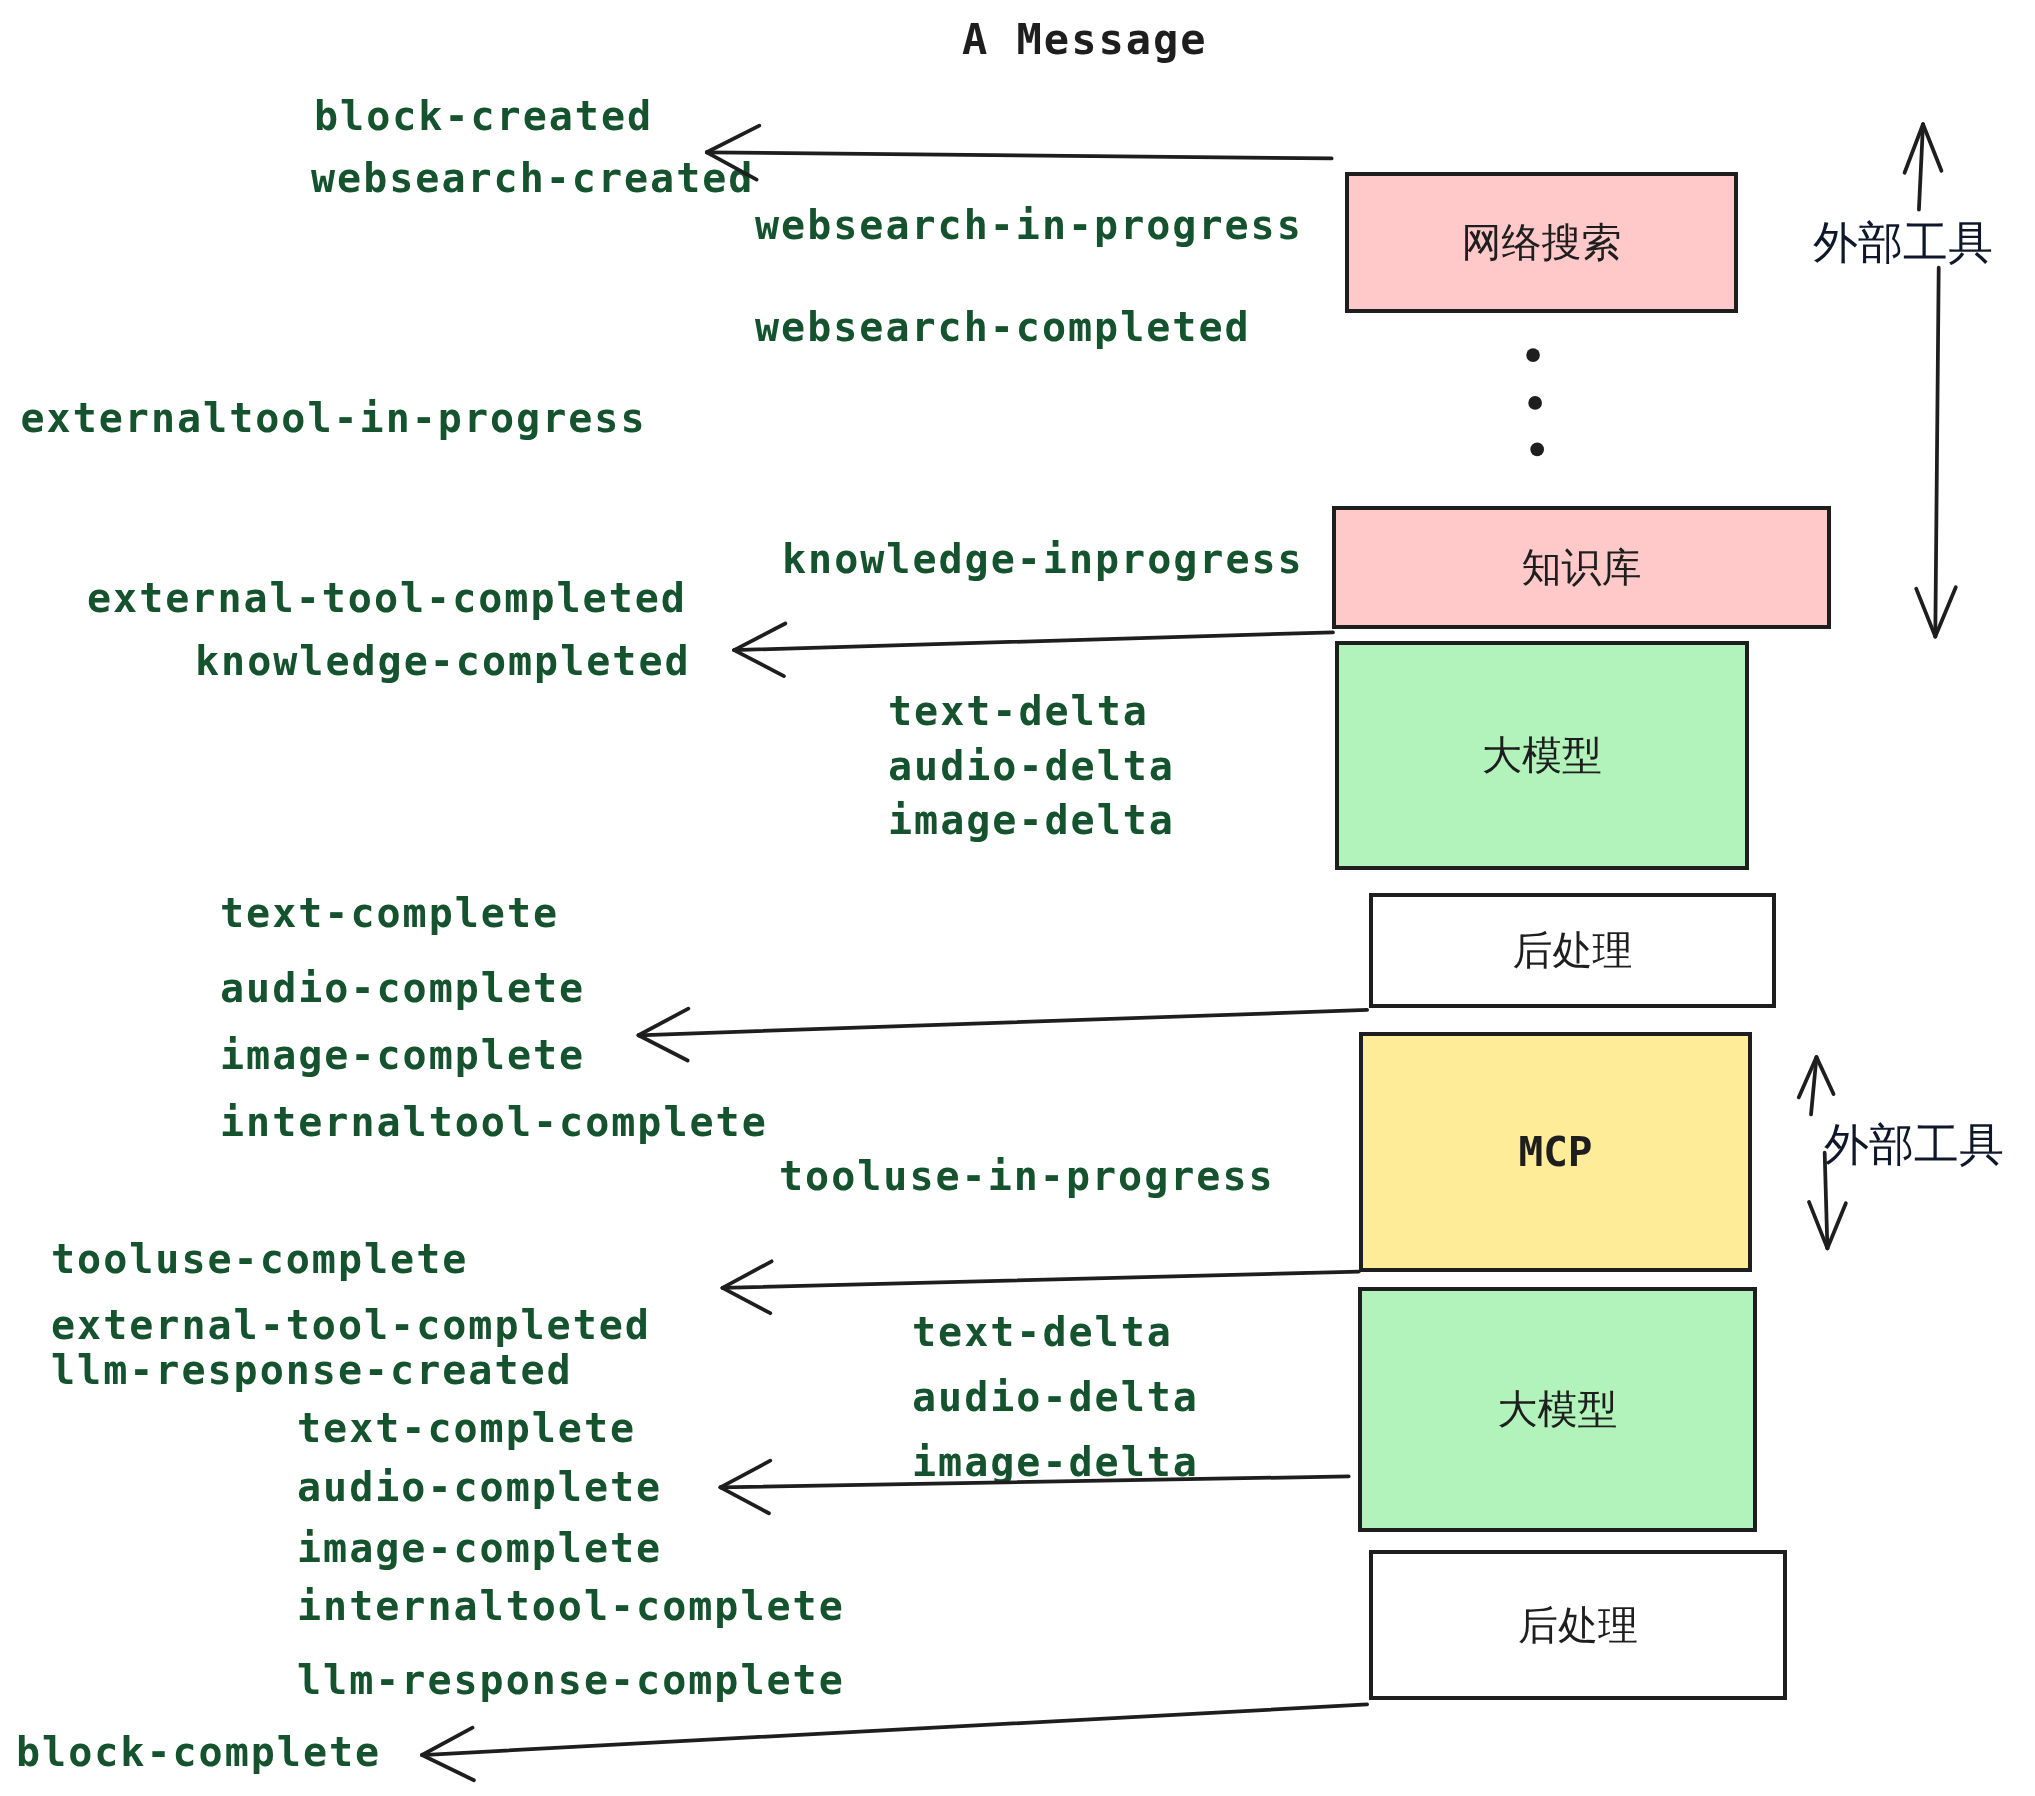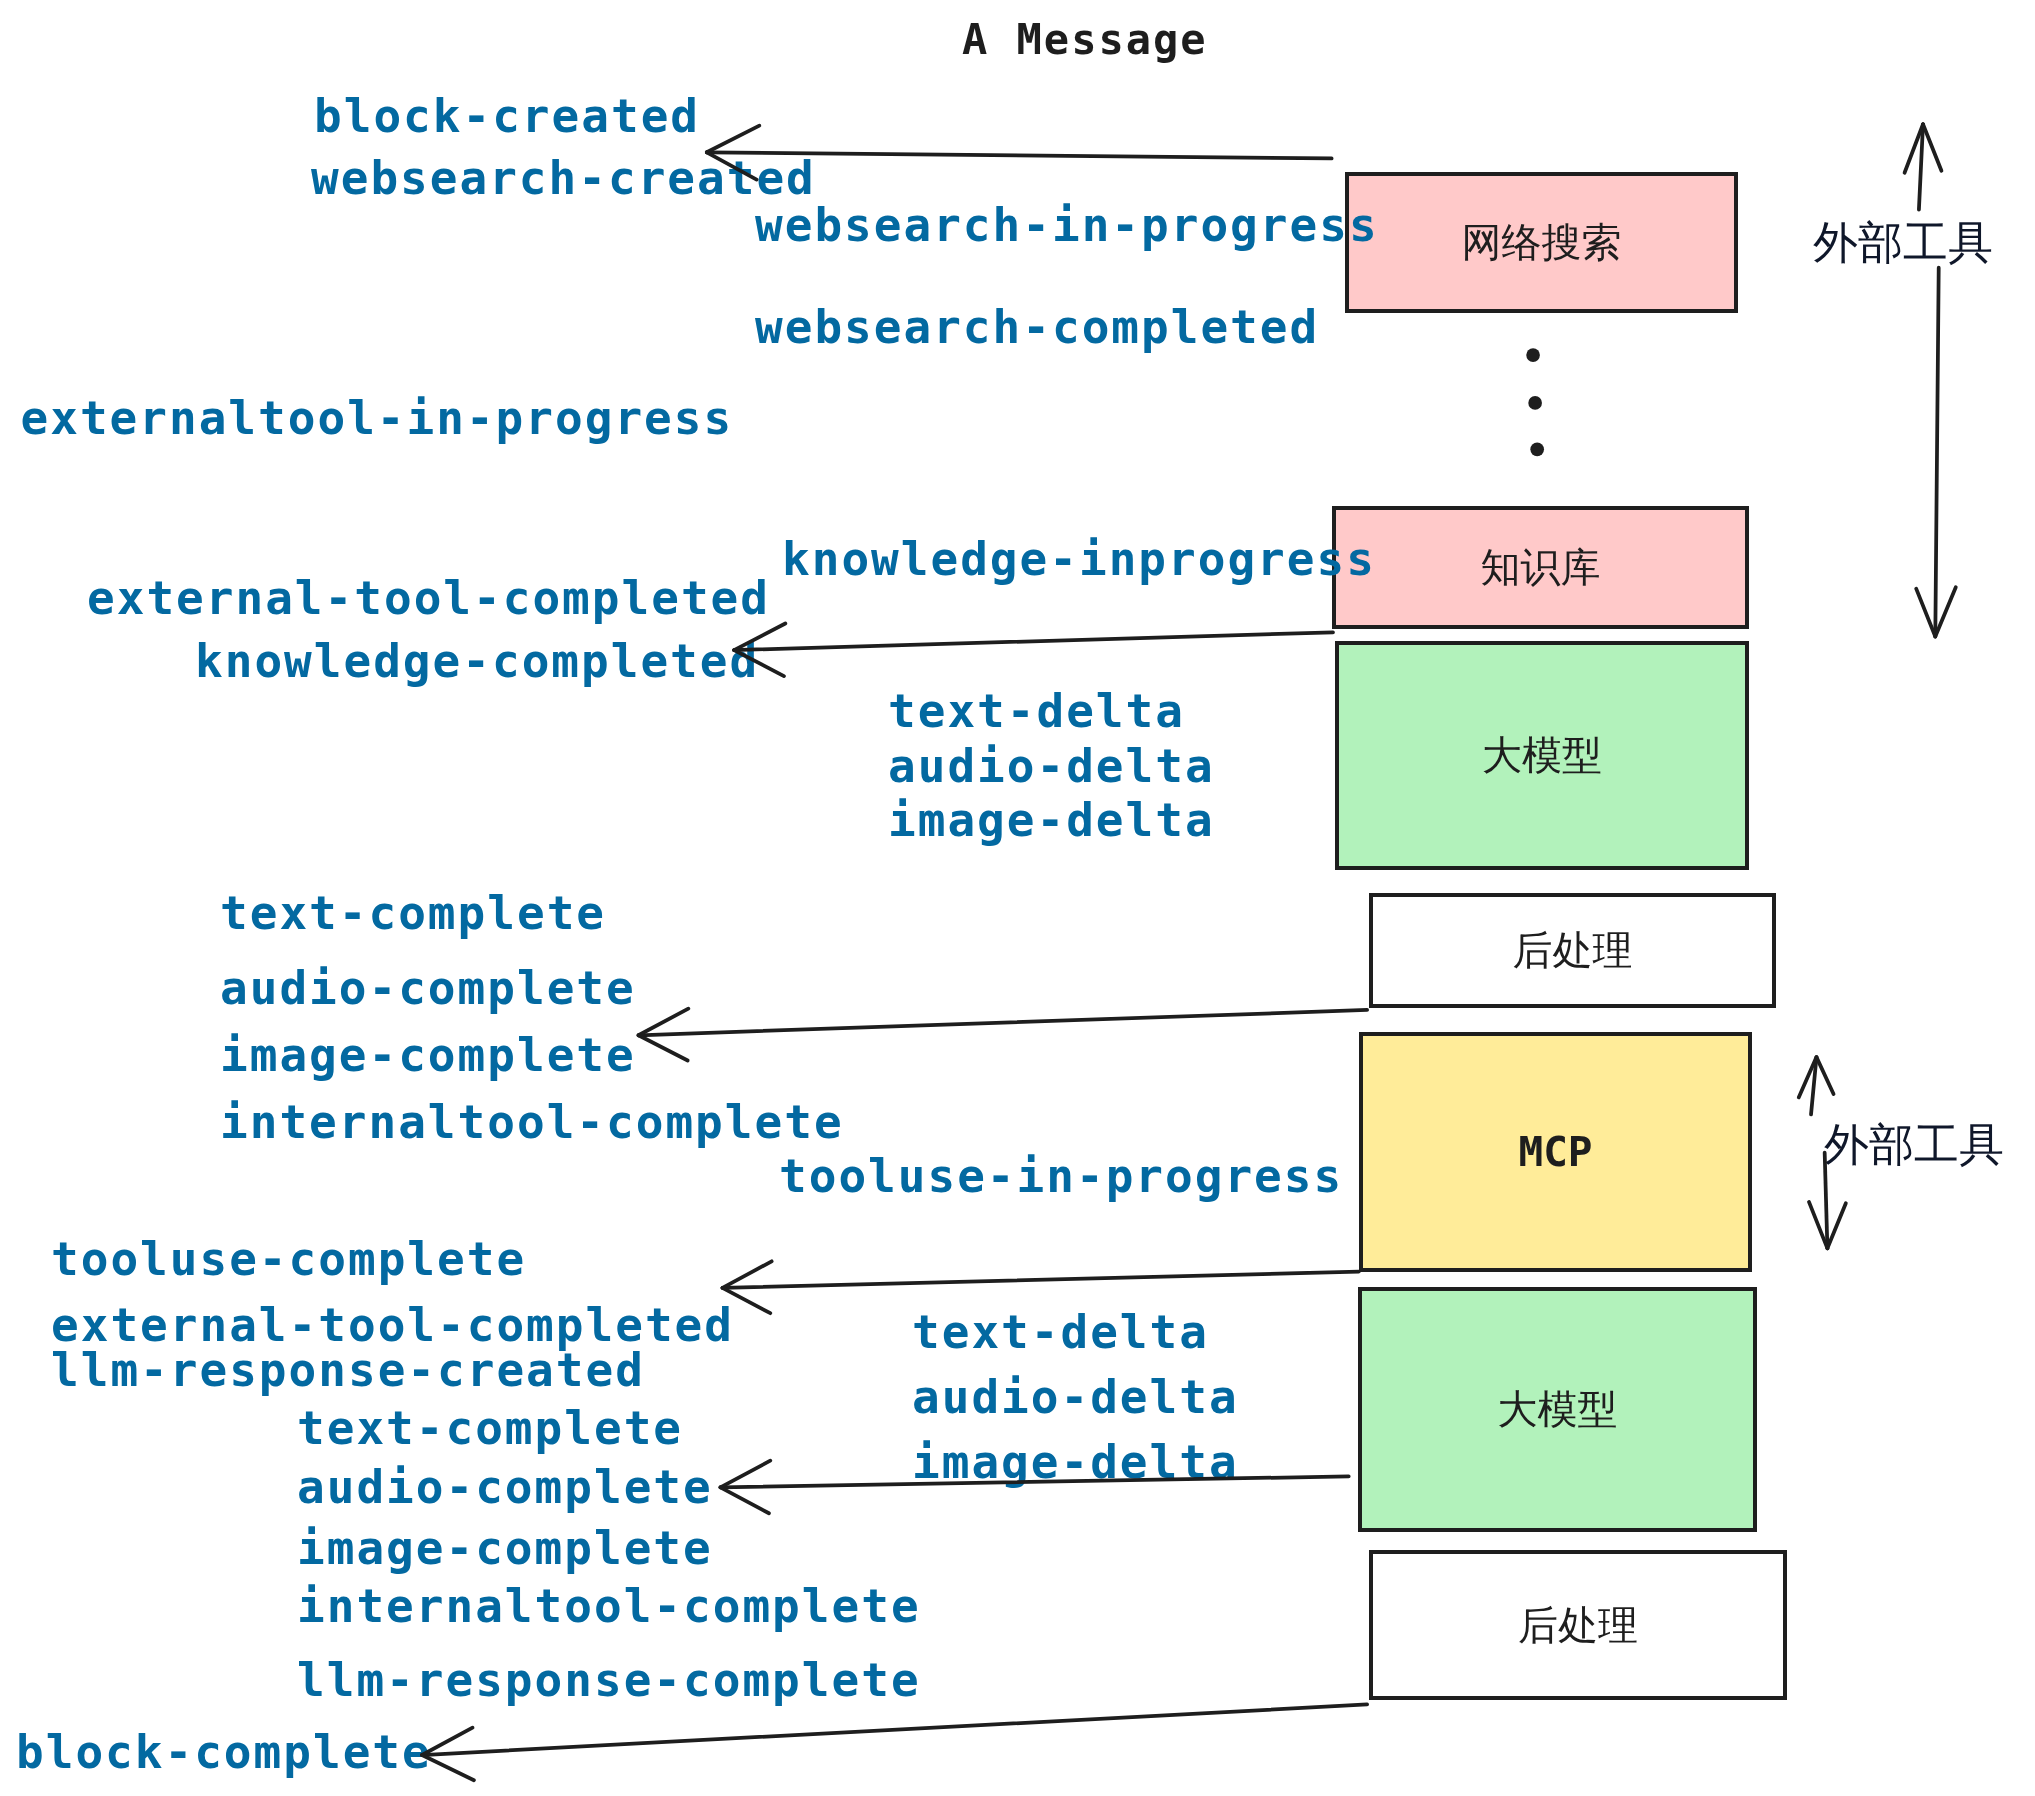--- a/index.html
+++ b/index.html
@@ -6,26 +6,26 @@
   #canvas {
     position:relative;
     width:2035px; height:1796px;
     background:#ffffff;
     overflow:hidden;
     font-family:"DejaVu Sans Mono","Liberation Mono",monospace;
     color:#1e1e1e;
   }
   .ev {
     position:absolute;
-    font-size:46px;
+    font-size:40px;
     font-weight:bold;
     letter-spacing:2px;
     line-height:48px;
     white-space:nowrap;
-    color:#0369a1;
+    color:#14532d;
   }
   .title {
     position:absolute;
     font-size:42px;
     font-weight:bold;
     letter-spacing:2px;
     white-space:nowrap;
   }
   .box {
     position:absolute;
@@ -49,21 +49,21 @@
   svg.overlay circle { fill:#1e1e1e; stroke:none; }
 </style>
 </head>
 <body>
 
 <div id="canvas">
 
   <div class="title" style="left:962px; top:15px;">A Message</div>
 
   <div class="box" style="left:1345px; top:172px;  width:393px; height:141px; background:#FFC9C9;">网络搜索</div>
-  <div class="box" style="left:1332px; top:506px;  width:417px; height:123px; background:#FFC9C9;">知识库</div>
+  <div class="box" style="left:1332px; top:506px;  width:499px; height:123px; background:#FFC9C9;">知识库</div>
   <div class="box" style="left:1335px; top:641px;  width:414px; height:229px; background:#B2F2BB;">大模型</div>
   <div class="box" style="left:1369px; top:893px; width:407px; height:115px; background:#FFFFFF;">后处理</div>
   <div class="box mcp-font" style="left:1359px; top:1032px; width:393px; height:240px; background:#FFEC99;">MCP</div>
   <div class="box" style="left:1358px; top:1287px; width:399px; height:245px; background:#B2F2BB;">大模型</div>
   <div class="box" style="left:1369px; top:1550px; width:418px; height:150px; background:#FFFFFF;">后处理</div>
 
   <div class="side-label" style="left:1813px; top:213px;">外部工具</div>
   <div class="side-label" style="left:1824px; top:1115px;">外部工具</div>
 
   <div class="ev" style="left:314px;  top:92px;">block-created</div>

